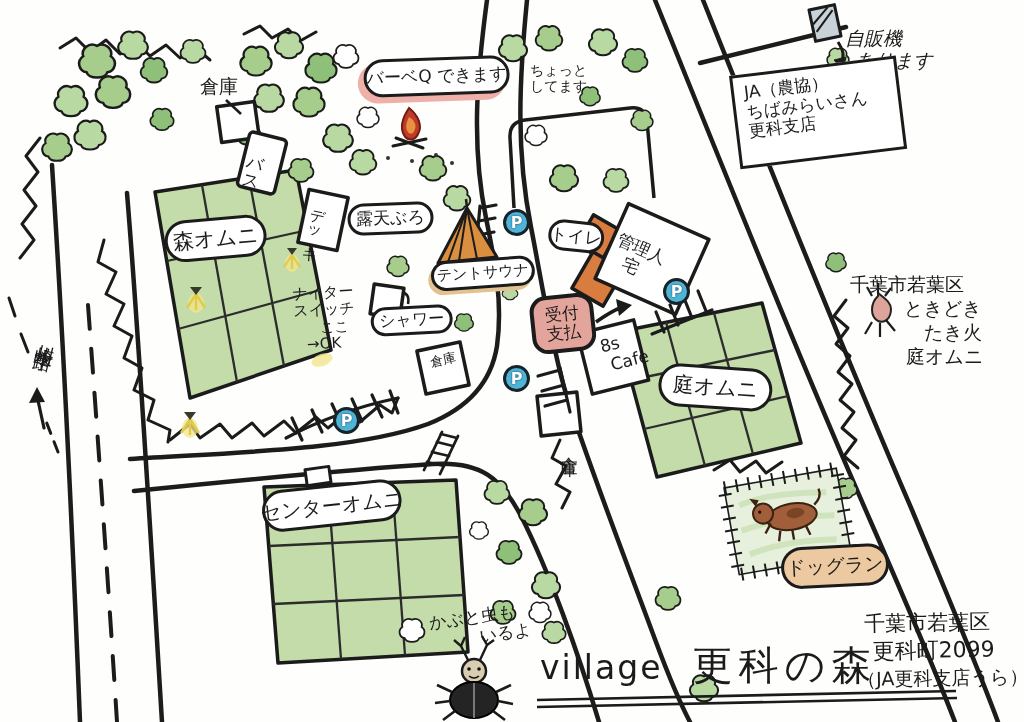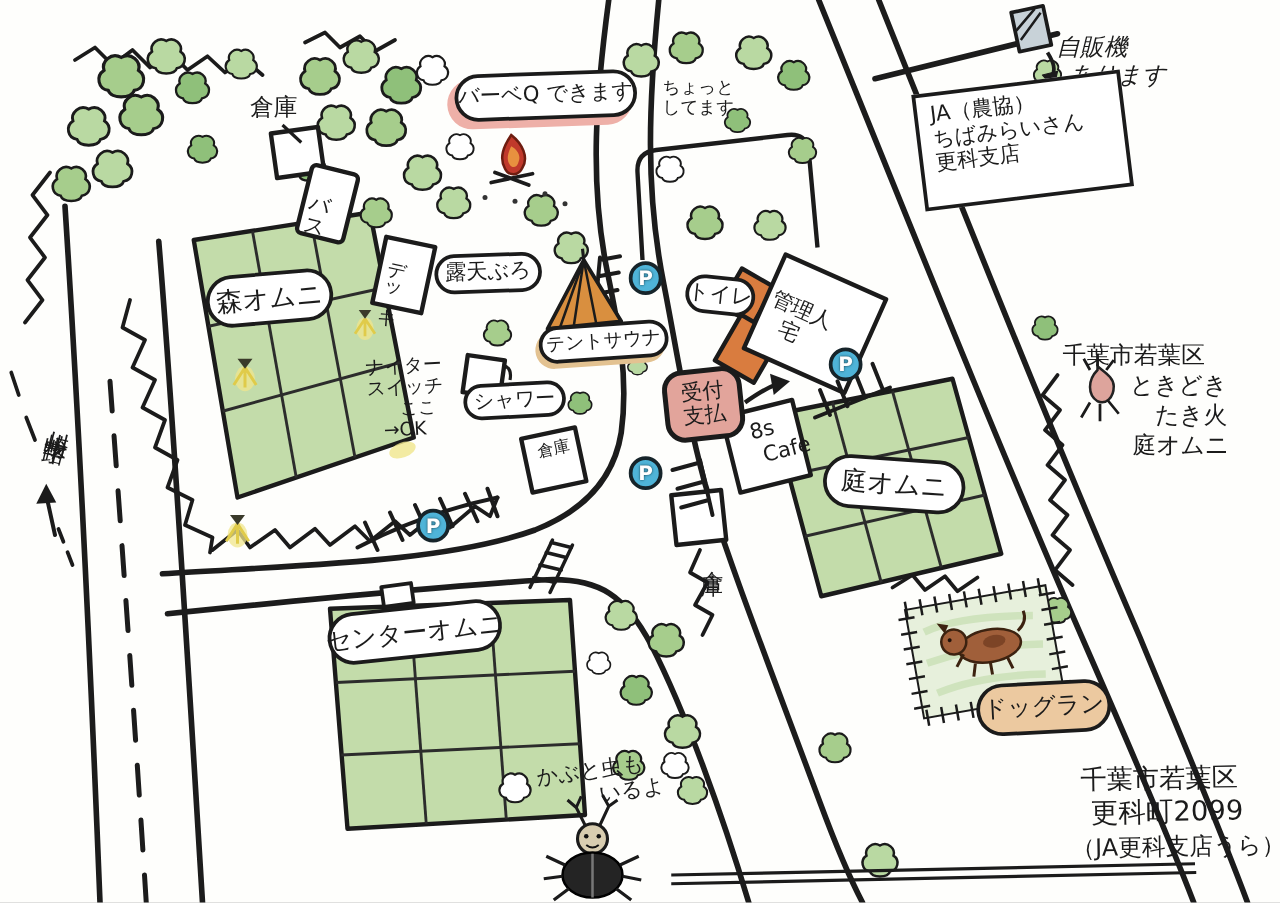--- a/index.html
+++ b/index.html
@@ -338,20 +338,24 @@
 
   <div class="lbl bubble" style="left:780px;top:548px;width:108px;height:42px;font-size:19px;transform:rotate(-3deg);background:var(--dogrun-tan);">ドッグラン</div>
 
   <div class="lbl" style="left:428px;top:614px;font-size:17px;transform:rotate(-8deg);">
     <div>かぶと虫も</div>
     <div style="margin-left:48px;">いるよ</div>
   </div>
 
   <div class="lbl vtext" style="left:40px;top:328px;font-size:19px;transform:rotate(14deg);">川崎十字路</div>
 
+  <div class="title-wrap">
+    <span class="title-en">village</span>
+    <span class="title-jp">更科の森</span>
+  </div>
 
   <div class="addr lbl">
     <div style="margin-left:8px;font-size:21px;">千葉市若葉区</div>
     <div style="margin-left:16px;font-size:22px;margin-top:3px;">更科町2099</div>
     <div style="font-size:19px;margin-top:5px;">（JA更科支店うら）</div>
   </div>
 
   <div class="pmark" style="left:503px;top:209px;">P</div>
   <div class="pmark" style="left:663px;top:278px;">P</div>
   <div class="pmark" style="left:333px;top:407px;">P</div>

